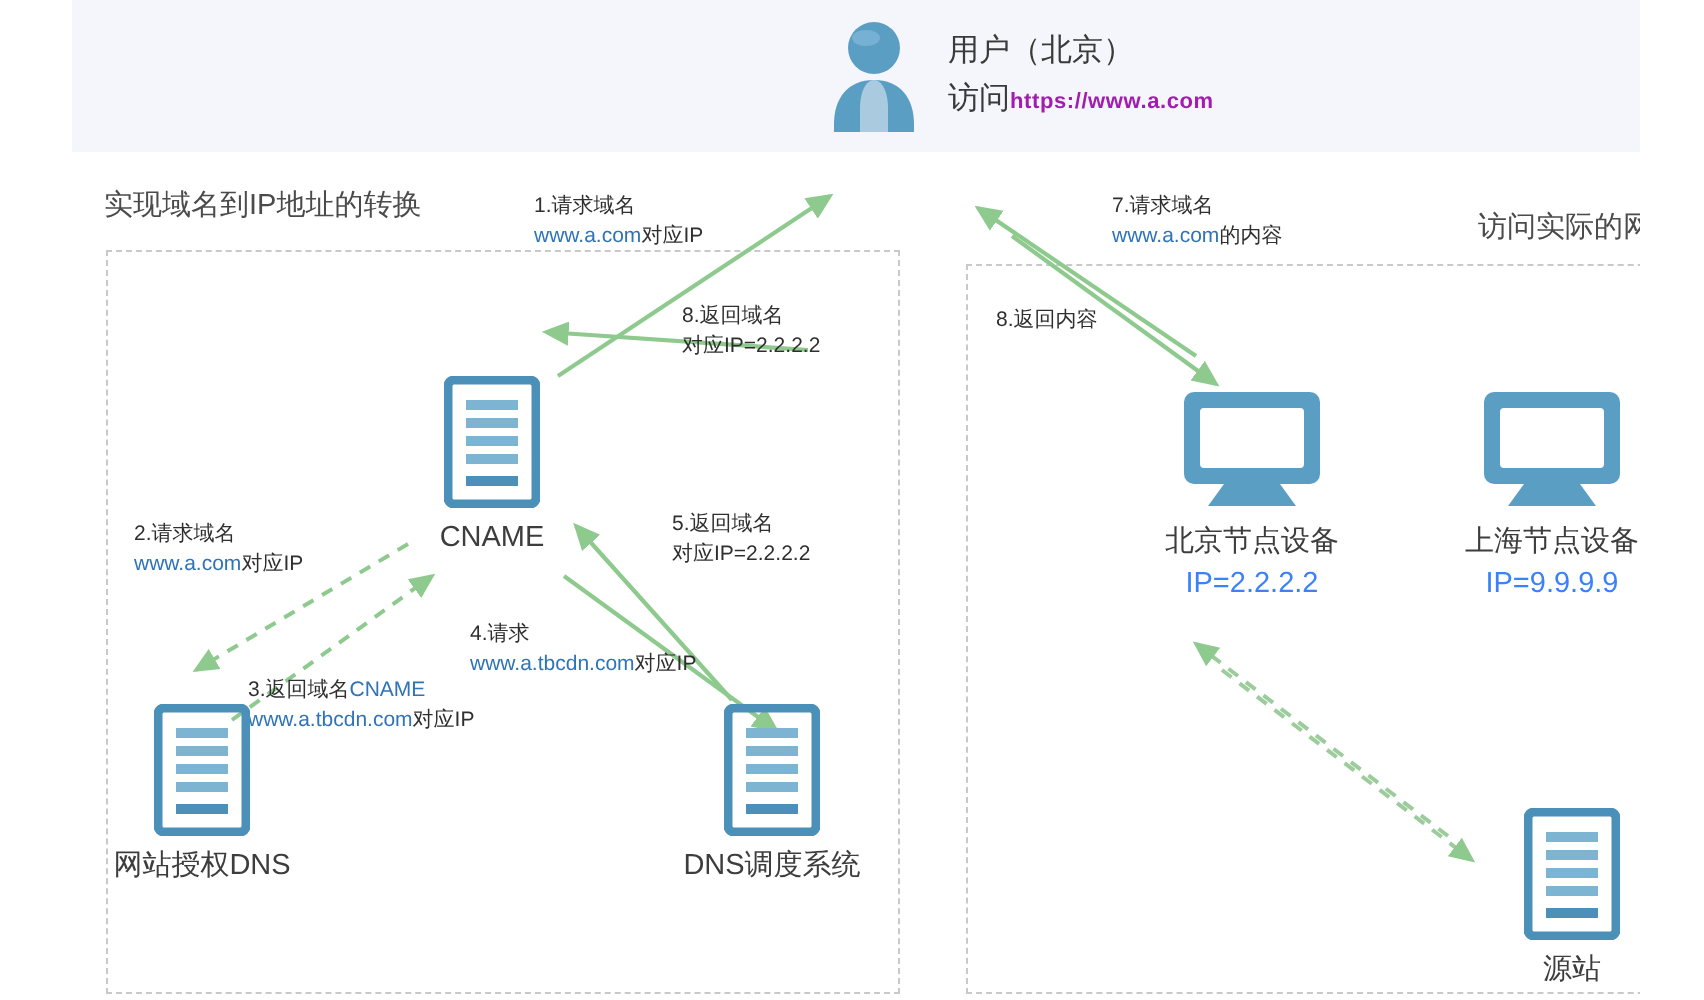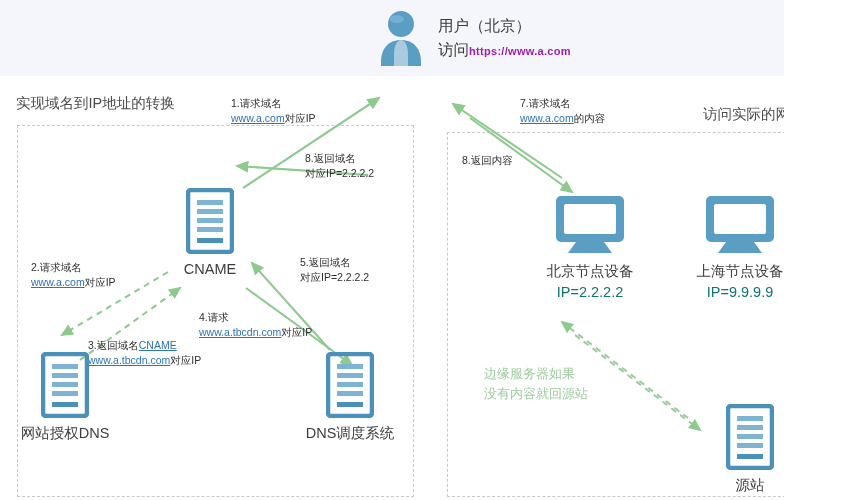--- a/index.html
+++ b/index.html
@@ -9,20 +9,21 @@
   }
   body {
     font-family: "Liberation Sans", "DejaVu Sans", sans-serif;
   }
   #canvas {
     position: relative;
     width: 784px;
     height: 500px;
     background: #ffffff;
     overflow: hidden;
+    margin-left: 36px;
   }
 
   
   .header-band {
     position: absolute;
     left: 0; top: 0;
     width: 852px; height: 76px;
     background: #f5f6fb;
   }
   .header-inner {
@@ -73,37 +74,36 @@
     width: 140px;
   }
   .node .label {
     font-size: 14.5px;
     color: #3d3d3d;
     line-height: 1.45;
     white-space: nowrap;
   }
   .node .sublabel {
     font-size: 14.5px;
-    color: #0f766e;
+    color: #3b82f6;
     line-height: 1.45;
     white-space: nowrap;
   }
   .icon-wrap { display:flex; justify-content:center; margin-bottom: 5px; }
 
   
   .steplabel {
     position: absolute;
     font-size: 10.5px;
     color: #2f2f2f;
     line-height: 1.45;
     white-space: nowrap;
   }
   .steplabel .u {
     color: #2f73b8;
-    text-decoration: underline;
   }
   .greennote {
     position: absolute;
     font-size: 13px;
     color: #9ccb9c;
     line-height: 1.5;
     white-space: nowrap;
   }
 
   svg.arrows {
@@ -216,24 +216,20 @@
     <div>7.请求域名</div>
     <div>
       <span class="u">www.a.com</span><span>的内容</span>
     </div>
   </div>
 
   <div class="steplabel" style="left:462px; top:153px;">
     <div>8.返回内容</div>
   </div>
 
-  <div class="greennote" style="left:484px; top:364px;">
-    <div>边缘服务器如果</div>
-    <div>没有内容就回源站</div>
-  </div>
 
   <div class="node" style="left:140px; top:188px;">
     <div class="icon-wrap">
       <svg width="48" height="66" viewBox="0 0 48 66">
         <rect x="2" y="2" width="44" height="62" rx="3" fill="none" stroke="#4a90b9" stroke-width="4.5"></rect>
         <rect x="11" y="12" width="26" height="5" fill="#7db4d2"></rect>
         <rect x="11" y="21" width="26" height="5" fill="#7db4d2"></rect>
         <rect x="11" y="30" width="26" height="5" fill="#7db4d2"></rect>
         <rect x="11" y="39" width="26" height="5" fill="#7db4d2"></rect>
         <rect x="11" y="50" width="26" height="5" fill="#4a90b9"></rect>

